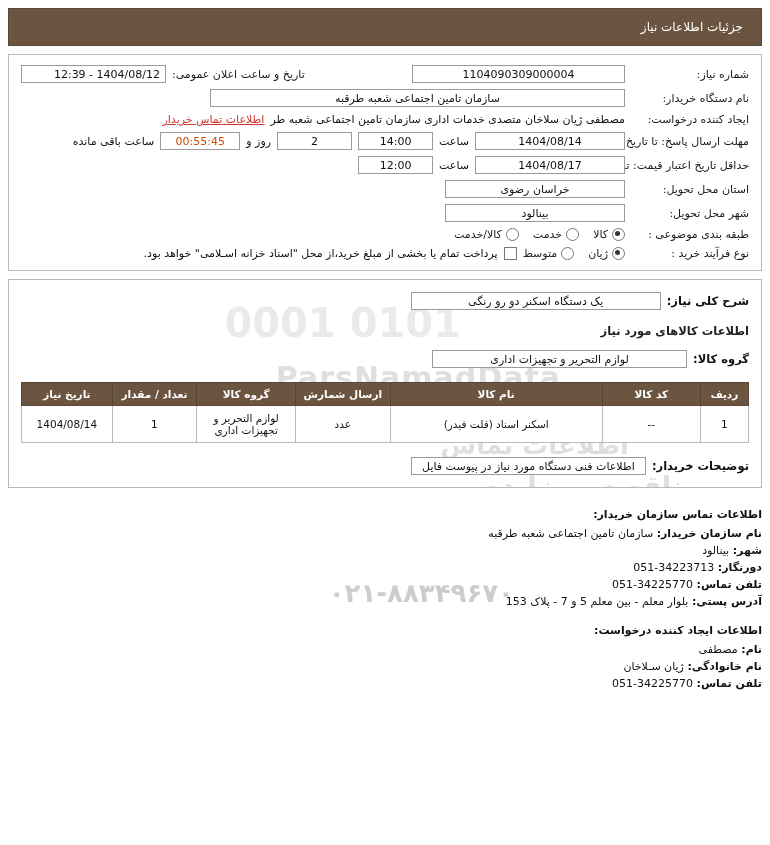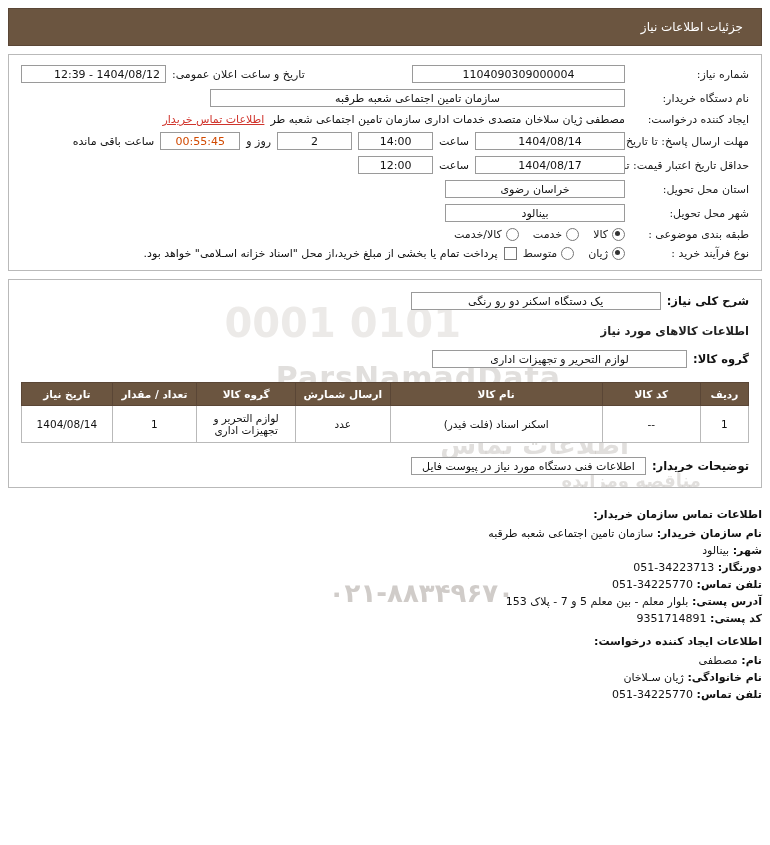--- a/index.html
+++ b/index.html
@@ -164,21 +164,21 @@
     z-index: 0;
   }
   .wm-text {
     position: absolute;
     color: rgba(120,110,100,0.22);
     font-weight: bold;
     white-space: nowrap;
   }
   .wm1 { top: 80px; right: 200px; font-size: 30px; letter-spacing: 1px; }
   .wm2 { top: 150px; right: 132px; font-size: 26px; }
-  .wm3 { top: 190px; right: 60px; font-size: 18px; }
+  .wm3 { top: 190px; right: 60px; font-size: 28px; }
   .wm-digits {
     position: absolute;
     top: 20px; right: 300px;
     font-size: 40px;
     color: rgba(150,140,130,0.18);
     font-weight: bold;
   }
   .content { position: relative; z-index: 2; }
   .need-row {
     display: flex;
@@ -442,26 +442,22 @@
       <span>34223713-051</span>
     </div>
     <div>
       <b>تلفن تماس:</b>
       <span>34225770-051</span>
     </div>
     <div>
       <b>آدرس پستی:</b>
       <span>بلوار معلم - بین معلم 5 و 7 - پلاک 153</span>
     </div>
-    <div>
-      <b>کد پستی:</b>
-      <span>9351714891</span>
-    </div>
-
-    <div class="hd" style="margin-top:6px;">اطلاعات ایجاد کننده درخواست:</div>
+
+    <div class="hd" style="margin-top:12px;">اطلاعات ایجاد کننده درخواست:</div>
 
     <div>
       <b>نام:</b>
       <span>مصطفی</span>
     </div>
     <div>
       <b>نام خانوادگی:</b>
       <span>ژیان سـلاخان</span>
     </div>
     <div>

